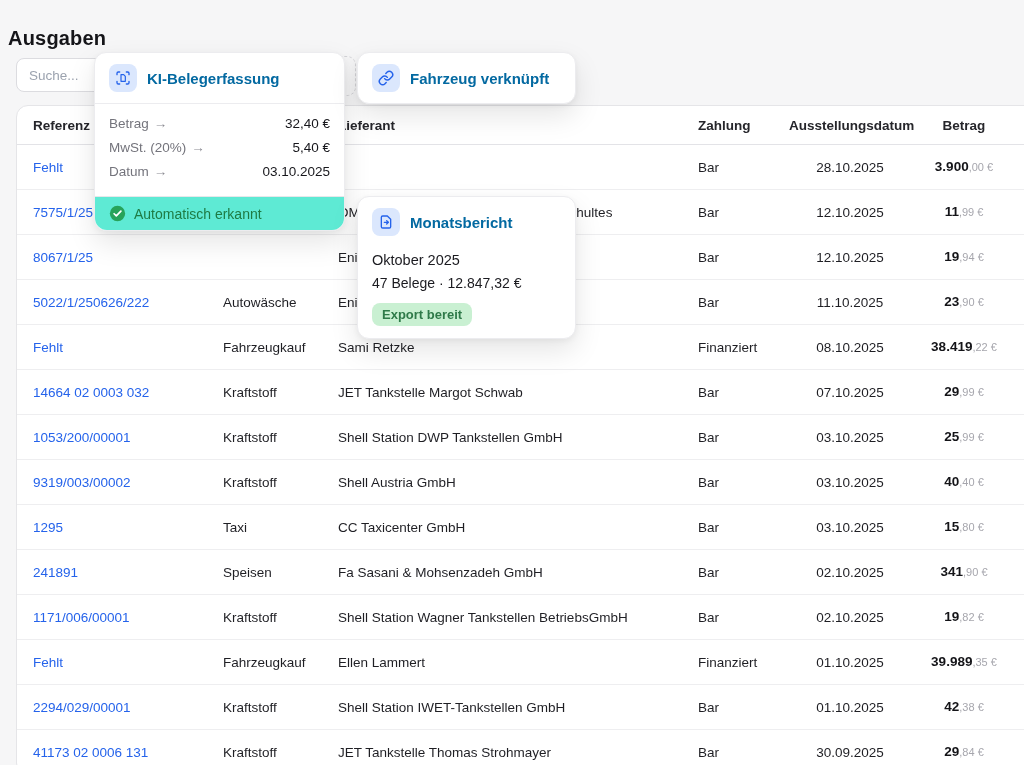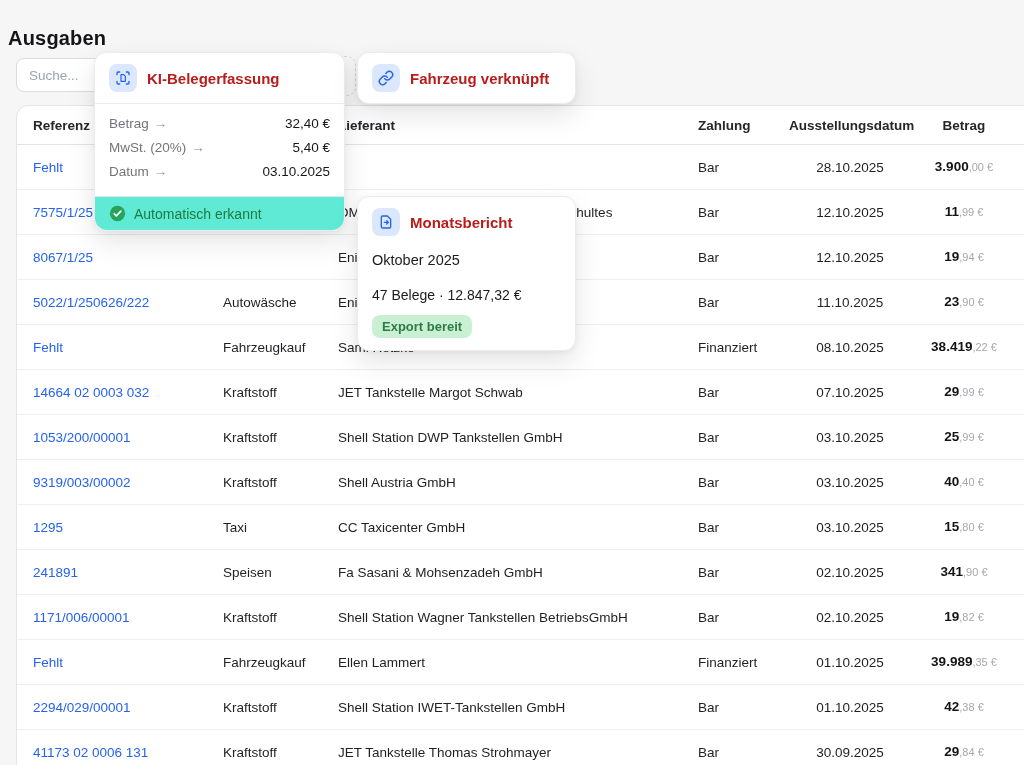--- a/index.html
+++ b/index.html
@@ -47,21 +47,21 @@
   .amt-frac{font-size:11px;color:#a6a6ad;font-weight:400;}
   
   .card{
     position:absolute;background:#fff;border-radius:12px;z-index:10;
     border:1px solid #ececef;
     box-shadow:0 12px 28px rgba(0,0,0,.10),0 2px 6px rgba(0,0,0,.05);
   }
   .card-header{display:flex;align-items:center;gap:10px;padding:11px 14px;}
   .icon-box{width:28px;height:28px;min-width:28px;border-radius:8px;background:var(--icon-bg);
     display:flex;align-items:center;justify-content:center;}
-  .card-title{font-size:15px;font-weight:700;color:#b91c1c;white-space:nowrap;}
+  .card-title{font-size:15px;font-weight:700;color:#0369a1;white-space:nowrap;}
   .check-icon{display:inline-flex;flex:none;}
   
   .ki{left:94px;top:52px;width:251px;}
   .ki .card-header{border-bottom:1px solid #ececef;}
   .ki-body{padding:8px 14px 12px;}
   .ki-field{display:flex;justify-content:space-between;align-items:baseline;font-size:13.5px;line-height:24px;}
   .ki-left{color:#74747c;white-space:nowrap;}
   .ki-arrow{margin-left:5px;color:#8b8b93;}
   .ki-value{color:#17171c;font-weight:500;text-align:right;white-space:nowrap;}
   .ki-footer{
@@ -72,21 +72,21 @@
   
   .vehicle{left:357px;top:52px;width:219px;}
   .vehicle-body{padding:2px 14px 13px;}
   .vehicle-name{font-size:14.5px;font-weight:500;color:#141419;line-height:22px;white-space:nowrap;}
   .status-line{display:flex;align-items:center;gap:7px;margin-top:6px;font-size:13.5px;color:#141419;line-height:20px;white-space:nowrap;}
   .detail-line{margin-top:6px;font-size:14px;color:#1b1b20;line-height:20px;white-space:nowrap;}
   
   .report{left:357px;top:196px;width:219px;}
   .report-body{padding:2px 14px 12px;}
   .report-period{font-size:14.5px;color:#1b1b20;line-height:22px;white-space:nowrap;}
-  .report-summary{font-size:14px;color:#1b1b20;line-height:20px;margin-top:14px;white-space:nowrap;}
+  .report-summary{font-size:14px;color:#1b1b20;line-height:20px;margin-top:2px;white-space:nowrap;}
   .badge{
     display:inline-block;margin-top:10px;background:var(--badge-bg);color:var(--badge-text);
     font-size:13px;font-weight:600;padding:4px 10px;border-radius:8px;white-space:nowrap;
   }
 </style>
 </head>
 <body>
 
 <h1 class="page-title">Ausgaben</h1>
 

